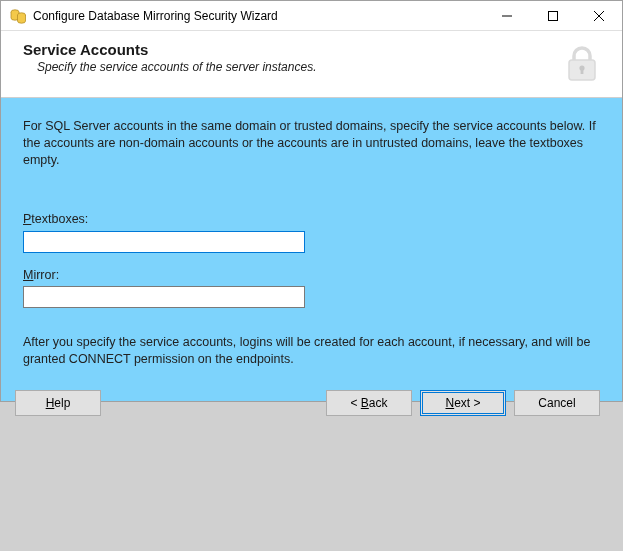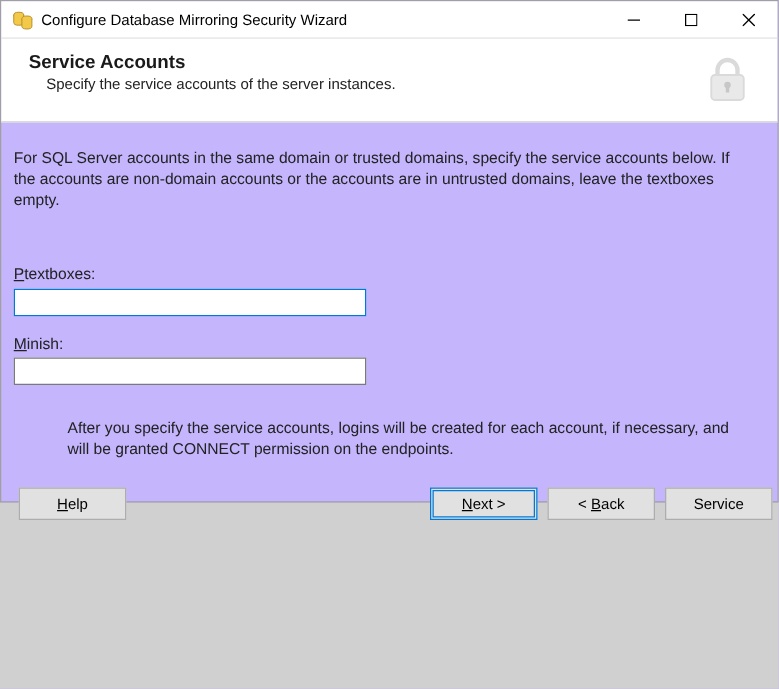--- a/index.html
+++ b/index.html
@@ -7,21 +7,21 @@
       font-family: "Segoe UI", Tahoma, sans-serif;
       font-size: 12px;
       background: #d0d0d0;
       width: 623px;
       height: 551px;
       overflow: hidden;
     }
     .window {
       width: 623px;
       height: 402px;
-      background: #c4b5fd;
+      background: #7dd3fc;
       border: 1px solid #a0a0a0;
       display: flex;
       flex-direction: column;
     }
     .titlebar {
       height: 30px;
       background: #fff;
       display: flex;
       align-items: center;
       border-bottom: 1px solid #e0e0e0;
@@ -58,50 +58,51 @@
     .header-title {
       font-size: 15px;
       font-weight: bold;
       color: #1a1a1a;
       margin-bottom: 2px;
     }
     .header-sub {
       font-size: 12px;
       color: #222;
       padding-left: 14px;
+      font-style: italic;
     }
     .header-icon { width: 44px; height: 44px; flex-shrink: 0; opacity: 0.55; }
 
     .content {
       flex: 1;
-      padding: 20px 22px 10px 10px;
+      padding: 20px 22px 10px 22px;
       color: #222;
       font-size: 12.5px;
       line-height: 1.35;
       display: flex;
       flex-direction: column;
     }
     .intro { margin-bottom: 42px; }
     .instances-label { margin-bottom: 20px; }
     .field { margin-bottom: 14px; }
     .field label { display: block; margin-bottom: 3px; }
     .field label .ul { text-decoration: underline; }
     .field input {
       width: 282px;
       height: 22px;
       border: 1px solid #7a7a7a;
       padding: 1px 4px;
       font-family: inherit;
       font-size: 12.5px;
       outline: none;
     }
-    .after-text { margin-top: 12px; margin-left: 43px; }
+    .after-text { margin-top: 12px; }
 
     .button-row {
-      padding: 12px 4px 16px 14px;
+      padding: 12px 22px 16px 14px;
       display: flex;
       gap: 8px;
       align-items: center;
       border-top: 0;
     }
     .btn {
       height: 26px;
       min-width: 86px;
       padding: 0 12px;
       background: #e1e1e1;
@@ -172,28 +173,28 @@
   <div class="content">
     <div class="intro">For SQL Server accounts in the same domain or trusted domains, specify the service accounts below. If the accounts are non-domain accounts or the accounts are in untrusted domains, leave the textboxes empty.</div>
 
 
     <div class="field">
       <label><span class="ul">P</span><span>textboxes:</span></label>
       <input type="text" autofocus="" style="border: 1px solid rgb(0, 120, 215);" value="">
     </div>
 
     <div class="field">
-      <label><span class="ul">M</span><span>inish:</span></label>
+      <label><span class="ul">M</span><span>irror:</span></label>
       <input type="text" value="" style="">
     </div>
 
     <div class="after-text">After you specify the service accounts, logins will be created for each account, if necessary, and will be granted CONNECT permission on the endpoints.</div>
   </div>
 
   <div class="button-row">
     <button class="btn"><span class="ul">H</span><span>elp</span></button>
     <div class="spacer"></div>
+    <button class="btn"><span>&lt; </span><span class="ul">B</span><span>ack</span></button>
     <button class="btn default"><span class="ul">N</span><span>ext &gt;</span></button>
-    <button class="btn"><span>&lt; </span><span class="ul">B</span><span>ack</span></button>
-    <button class="btn">Service</button>
+    <button class="btn">Cancel</button>
   </div>
 
 </div>
 
 </body></html>

